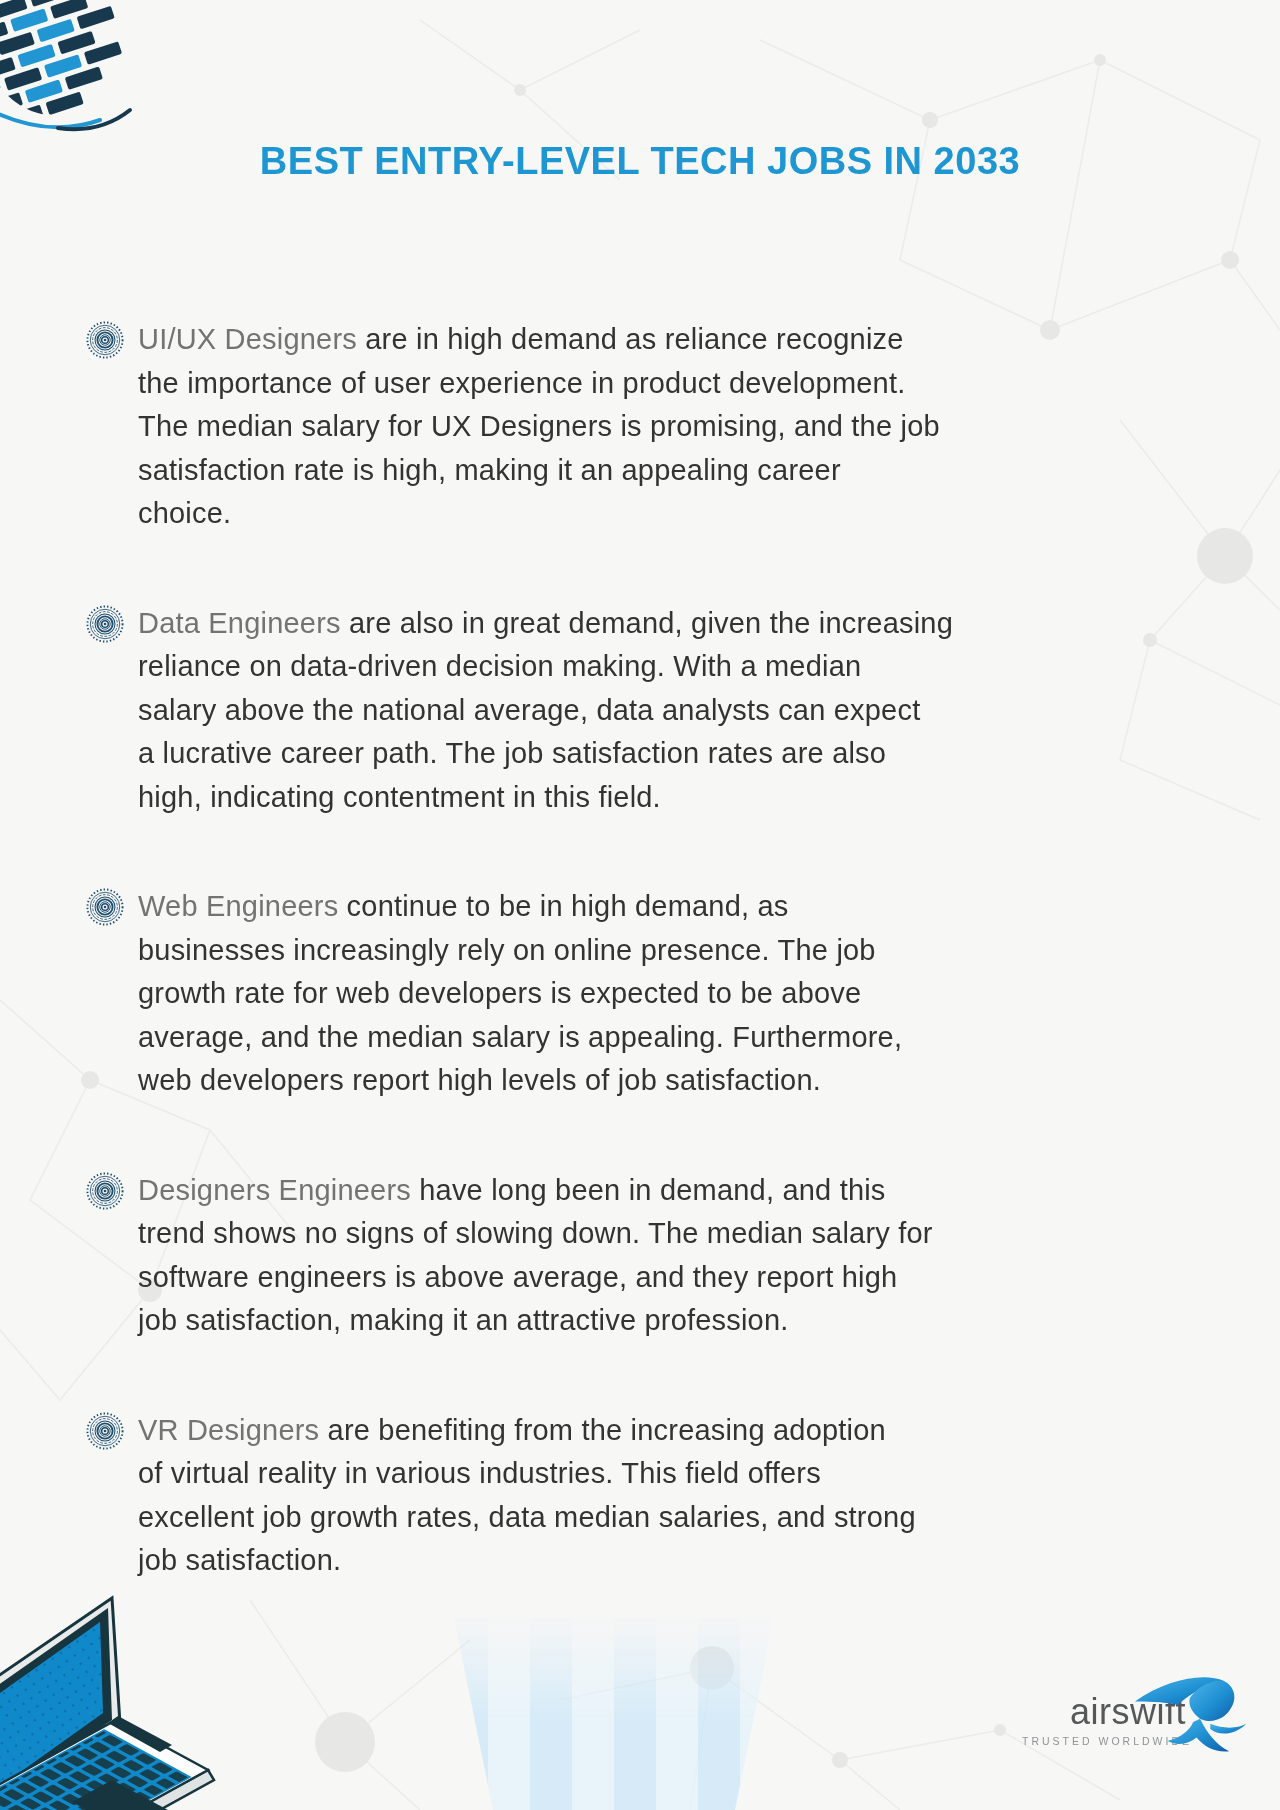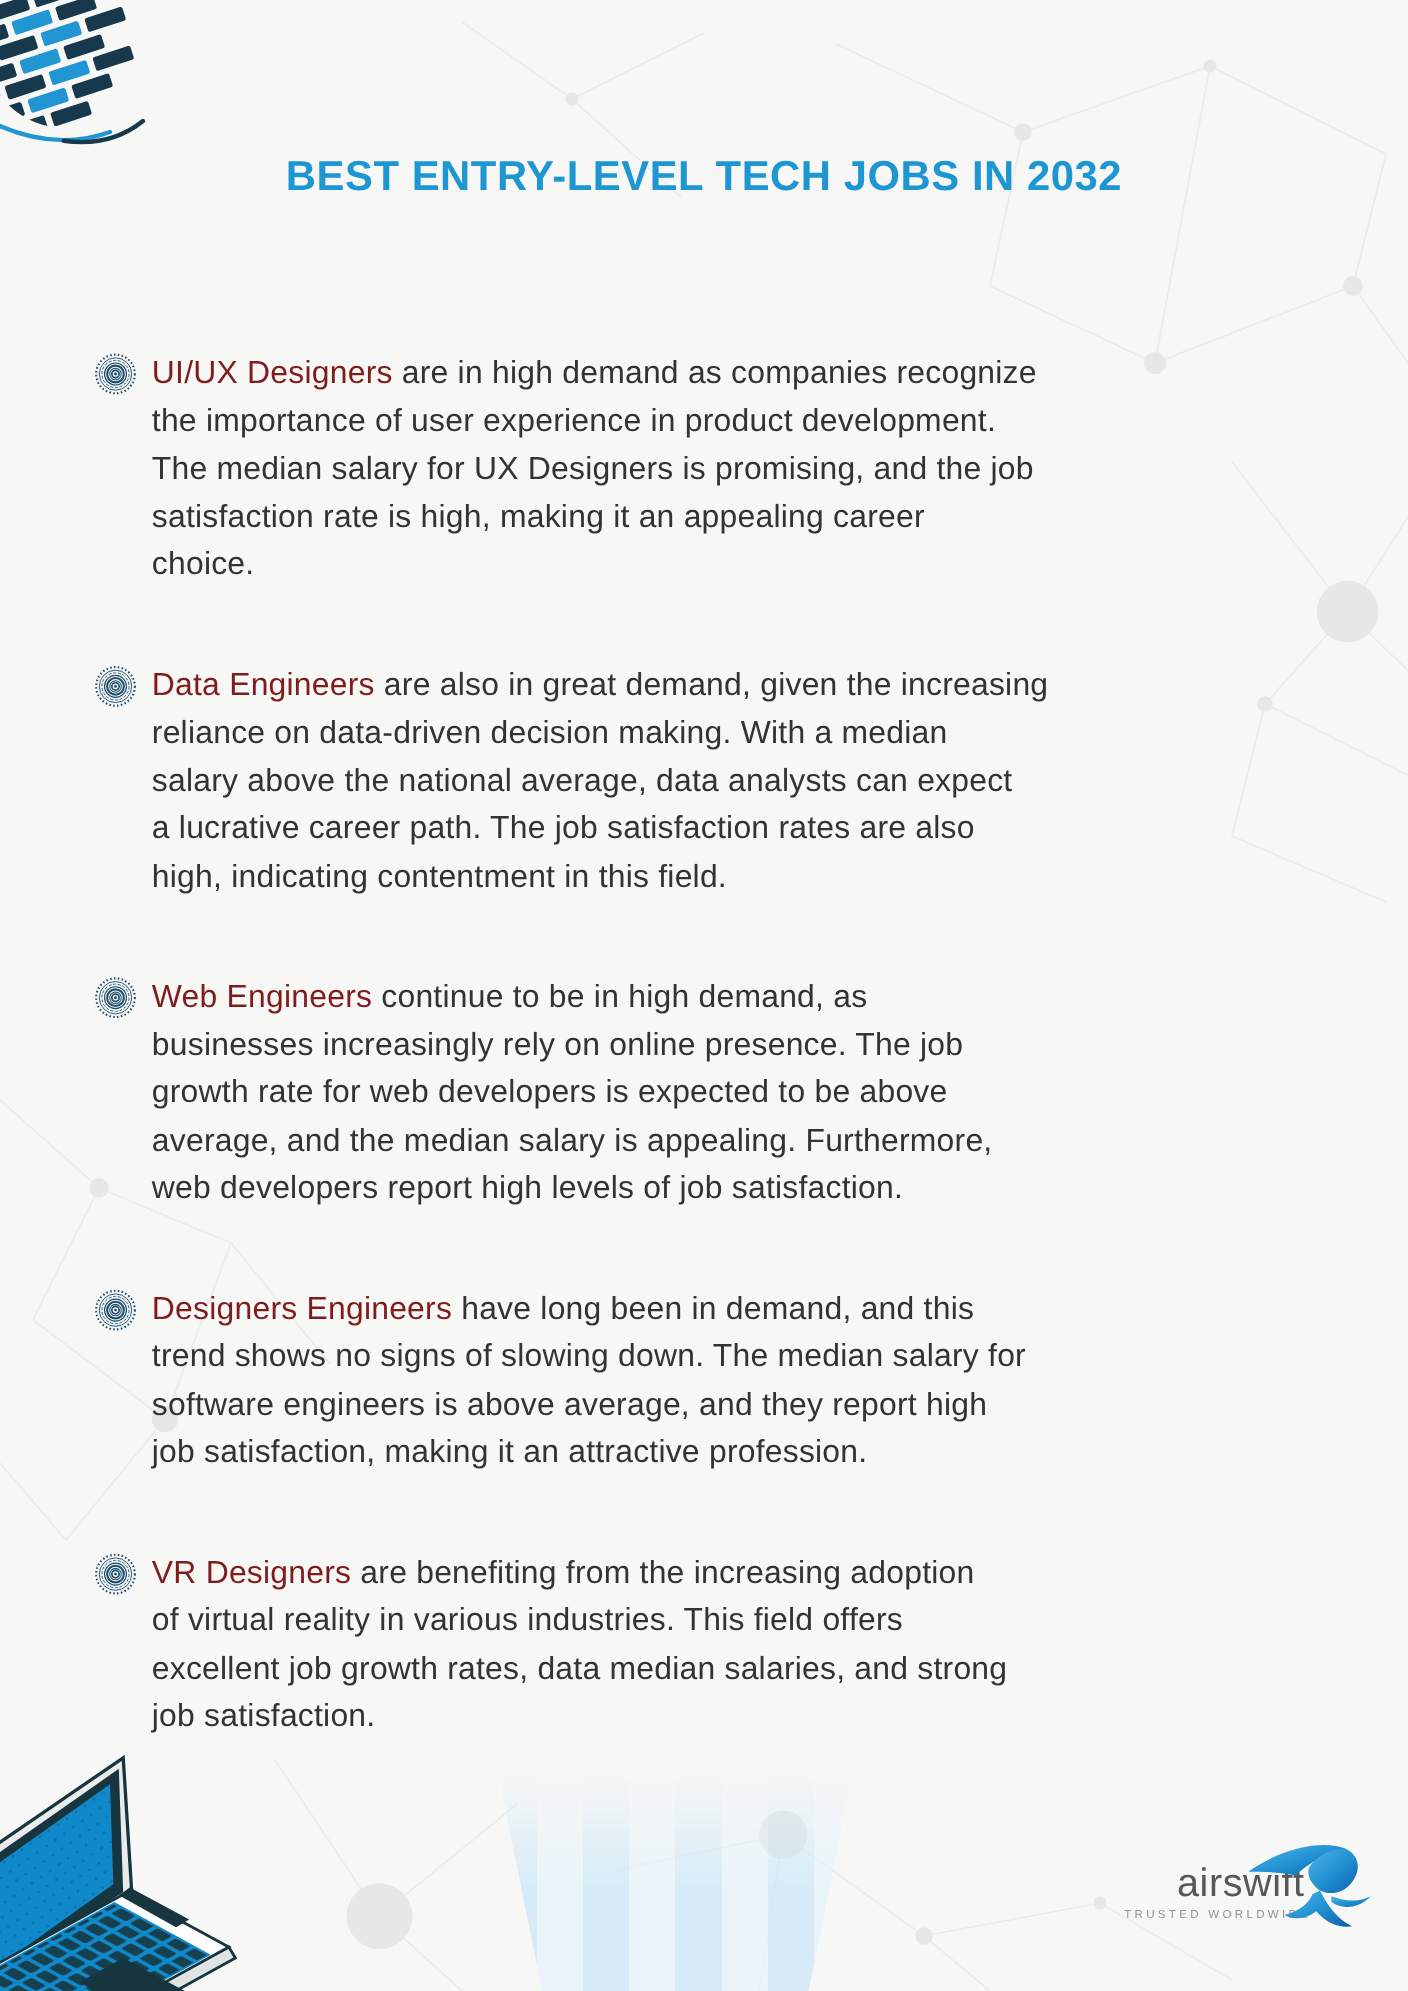--- a/index.html
+++ b/index.html
@@ -29,21 +29,21 @@
     color:#1e96d2;
   }
   .content { position:absolute; left:86px; top:318px; width:952px; z-index:2; }
   .bullet {
     position:relative; padding-left:52px; margin:0 0 66px 0;
     font-size:29px; line-height:43.5px; letter-spacing:.2px;
     color:#333333; width:900px;
   }
   .bullet-icon { position:absolute; left:0; top:3px; }
   .bullet-text { white-space:pre-line; }
-  .hl { color:#7f1d1d; }
+  .hl { color:#737373; }
   .laptop { position:absolute; left:0; top:1592px; z-index:3; }
   .airswift { position:absolute; left:1022px; top:1694px; width:210px; height:84px; z-index:3; }
   .airswift-brand { font-size:36px; color:#555759; letter-spacing:.5px; line-height:1;margin-left:48px; }
   .airswift-tagline { font-size:10.5px; color:#909295; letter-spacing:3px; margin-top:5px; }
   .bird { position:absolute; right:-16px; top:-22px; }
 </style>
 </head>
 <body>
 
 <div class="page">
@@ -107,37 +107,37 @@
           <rect x="24" y="92" width="36" height="13" rx="2" fill="#2196d3"></rect>
           <rect x="66" y="92" width="36" height="13" rx="2" fill="#17384d"></rect>
         <rect x="-2" y="110" width="36" height="13" rx="2" fill="#17384d"></rect>
           <rect x="40" y="110" width="36" height="13" rx="2" fill="#17384d"></rect>
       </g>
     </g>
     <path d="M 6 126 Q 62 152 112 134" stroke="#2196d3" stroke-width="4" fill="none" stroke-linecap="round"></path>
     <path d="M 70 142 Q 112 148 142 124" stroke="#17384d" stroke-width="4" fill="none" stroke-linecap="round"></path>
   </svg>
 
-  <div class="page-title">BEST ENTRY-LEVEL TECH JOBS IN 2032</div>
+  <div class="page-title">BEST ENTRY-LEVEL TECH JOBS IN 2033</div>
 
   <div class="content">
 
     <p class="bullet">
       <svg class="bullet-icon" width="38" height="38" viewBox="0 0 40 40">
         <g stroke="#1d4e6e" fill="none">
             <circle cx="20" cy="20" r="18.5" stroke-width="2" stroke-dasharray="1.5 2.2"></circle>
             <circle cx="20" cy="20" r="15.5" stroke-width=".9"></circle>
             <circle cx="20" cy="20" r="13" stroke-width=".9" stroke-dasharray="3 1.5"></circle>
             <circle cx="20" cy="20" r="10.5" stroke-width="1.1"></circle>
             <circle cx="20" cy="20" r="8" stroke-width="2"></circle>
             <circle cx="20" cy="20" r="5.5" stroke-width="1"></circle>
             <circle cx="20" cy="20" r="3.5" stroke-width="1.6"></circle>
             <circle cx="20" cy="20" r="1.4" fill="#1d4e6e" stroke="none"></circle>
           </g>
-      </svg><span class="hl">UI/UX Designers</span><span class="bullet-text"> are in high demand as companies recognize
+      </svg><span class="hl">UI/UX Designers</span><span class="bullet-text"> are in high demand as reliance recognize
 the importance of user experience in product development.
 The median salary for UX Designers is promising, and the job
 satisfaction rate is high, making it an appealing career
 choice.</span>
     </p>
 
     <p class="bullet">
       <svg class="bullet-icon" width="38" height="38" viewBox="0 0 40 40">
         <g stroke="#1d4e6e" fill="none">
             <circle cx="20" cy="20" r="18.5" stroke-width="2" stroke-dasharray="1.5 2.2"></circle>

